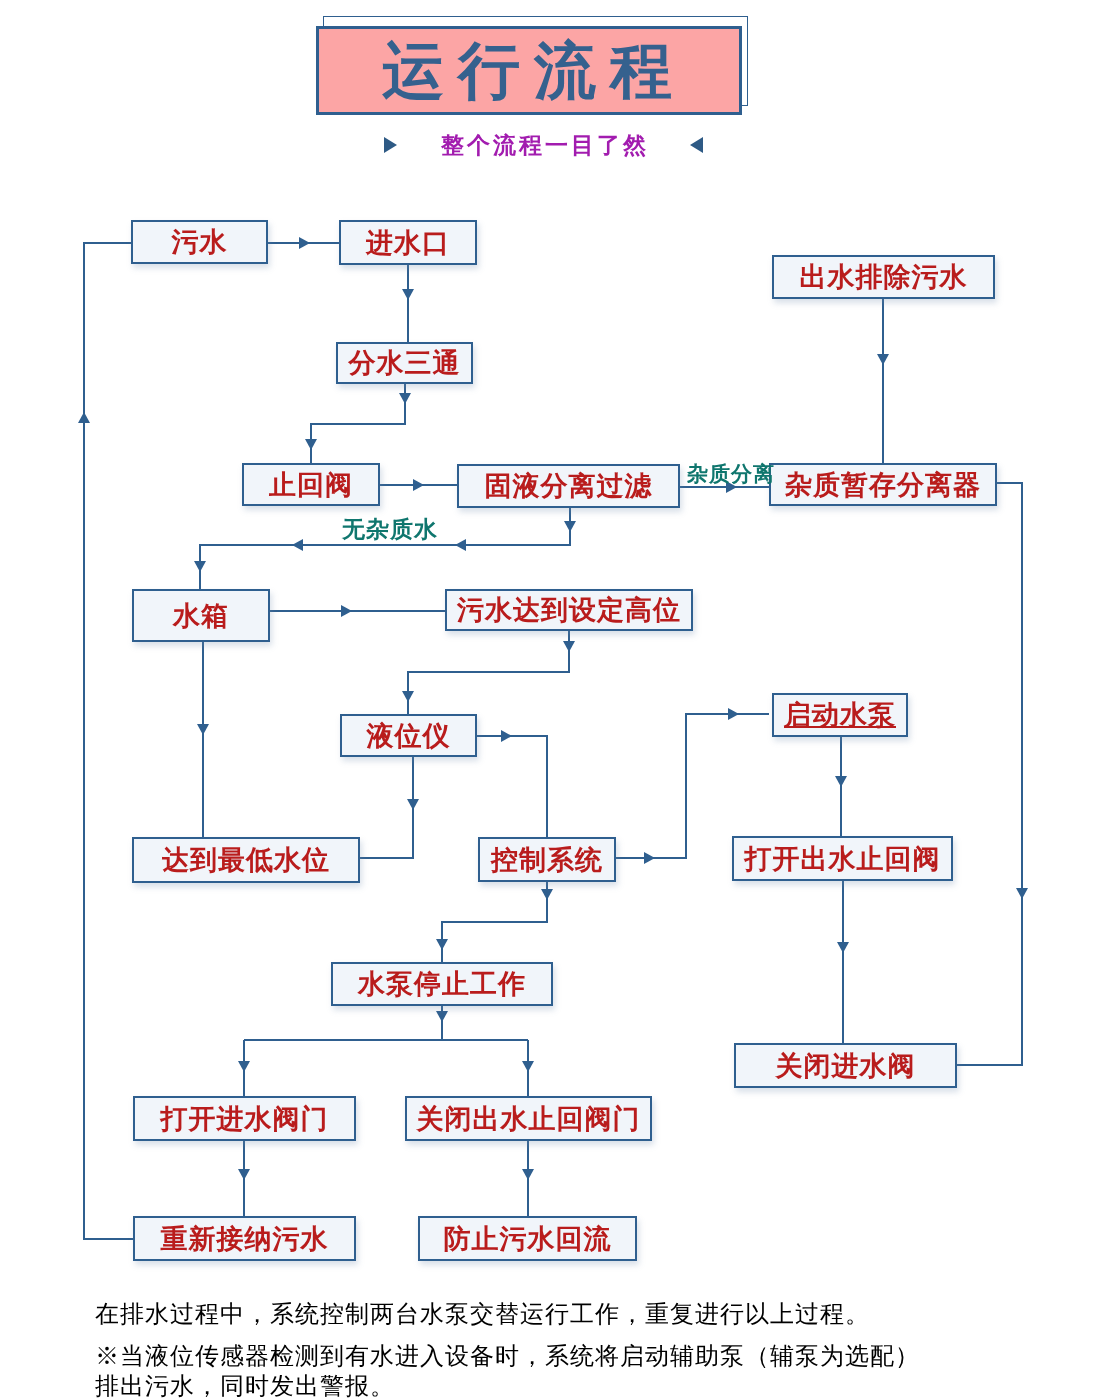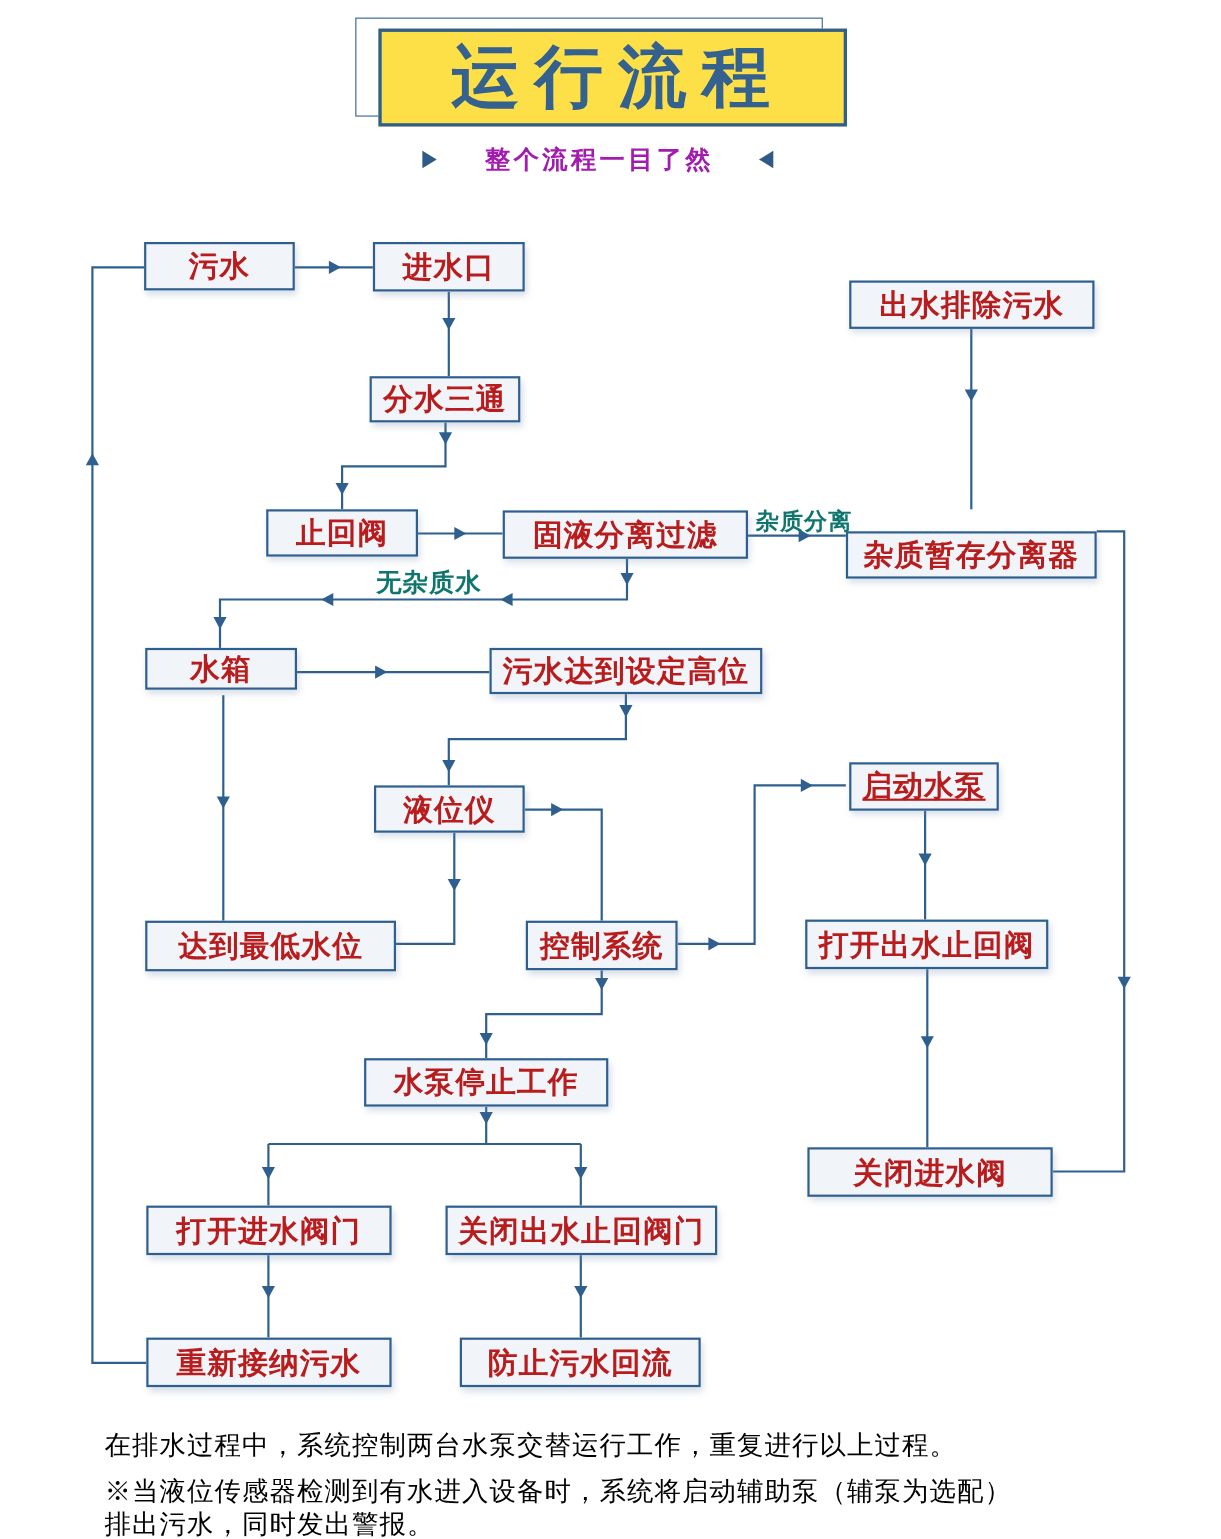--- a/index.html
+++ b/index.html
@@ -6,23 +6,23 @@
   .stage{
     position:relative;width:1110px;height:1399px;background:#ffffff;
     font-family:"Liberation Sans", sans-serif;overflow:hidden;
   }
   
   .title-outer{
     position:absolute;left:323px;top:16px;width:423px;height:88px;
     border:1px solid #2f5f8f;background:transparent;
   }
   .title-box{
-    position:absolute;left:344px;top:26px;width:426px;height:89px;
-    border:3px solid #2f5f8f;background:#fde047;
-    display:flex;align-items:flex-end;justify-content:center;
+    position:absolute;left:316px;top:26px;width:426px;height:89px;
+    border:3px solid #2f5f8f;background:#fca5a5;
+    display:flex;align-items:center;justify-content:center;
     font-size:62px;font-weight:bold;color:#35618e;letter-spacing:14px;
     padding-left:10px;box-sizing:border-box;
   }
   .subtitle-text{
     position:absolute;left:430px;top:130px;width:230px;text-align:center;
     font-size:23px;color:#a21caf;letter-spacing:3px;font-weight:bold;
   }
   .tri{position:absolute;width:0;height:0;}
   .tri-r{left:384px;top:137px;border-top:8px solid transparent;border-bottom:8px solid transparent;border-left:13px solid #2e5a85;}
   .tri-l{left:690px;top:137px;border-top:8px solid transparent;border-bottom:8px solid transparent;border-right:13px solid #2e5a85;}
@@ -116,23 +116,23 @@
     <polygon points="522,1169 534,1169 528,1180"></polygon>
     <polygon points="1016,888 1028,888 1022,899"></polygon>
     <polygon points="78,423 90,423 84,412"></polygon>
   </svg>
 
   <div class="node" style="left:131px;top:220px;width:137px;height:44px;">污水</div>
   <div class="node" style="left:339px;top:220px;width:138px;height:45px;">进水口</div>
   <div class="node" style="left:336px;top:342px;width:137px;height:42px;">分水三通</div>
   <div class="node" style="left:242px;top:463px;width:138px;height:43px;">止回阀</div>
   <div class="node" style="left:457px;top:464px;width:223px;height:44px;">固液分离过滤</div>
-  <div class="node" style="left:769px;top:483px;width:228px;height:43px;">杂质暂存分离器</div>
+  <div class="node" style="left:769px;top:463px;width:228px;height:43px;">杂质暂存分离器</div>
   <div class="node" style="left:772px;top:255px;width:223px;height:44px;">出水排除污水</div>
-  <div class="node" style="left:132px;top:589px;width:138px;height:38px;">水箱</div>
+  <div class="node" style="left:132px;top:589px;width:138px;height:53px;">水箱</div>
   <div class="node" style="left:445px;top:589px;width:248px;height:42px;">污水达到设定高位</div>
   <div class="node" style="left:340px;top:714px;width:137px;height:43px;">液位仪</div>
   <div class="node" style="left:772px;top:693px;width:136px;height:44px;text-decoration:underline;">启动水泵</div>
   <div class="node" style="left:132px;top:837px;width:228px;height:46px;">达到最低水位</div>
   <div class="node" style="left:478px;top:837px;width:138px;height:45px;">控制系统</div>
   <div class="node" style="left:732px;top:836px;width:221px;height:45px;">打开出水止回阀</div>
   <div class="node" style="left:331px;top:962px;width:222px;height:44px;">水泵停止工作</div>
   <div class="node" style="left:133px;top:1096px;width:223px;height:45px;">打开进水阀门</div>
   <div class="node" style="left:405px;top:1096px;width:247px;height:45px;">关闭出水止回阀门</div>
   <div class="node" style="left:734px;top:1043px;width:223px;height:45px;">关闭进水阀</div>

